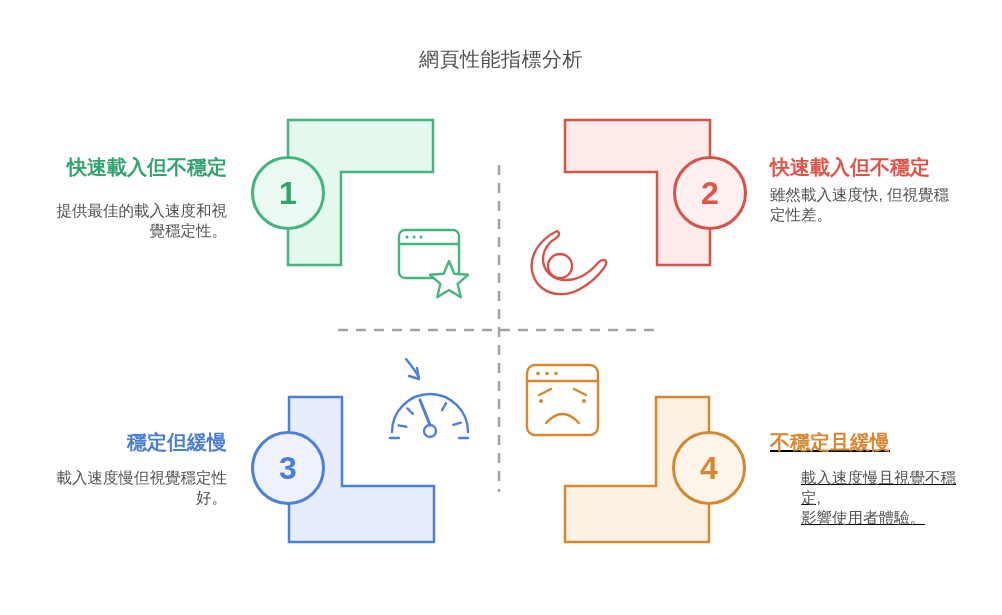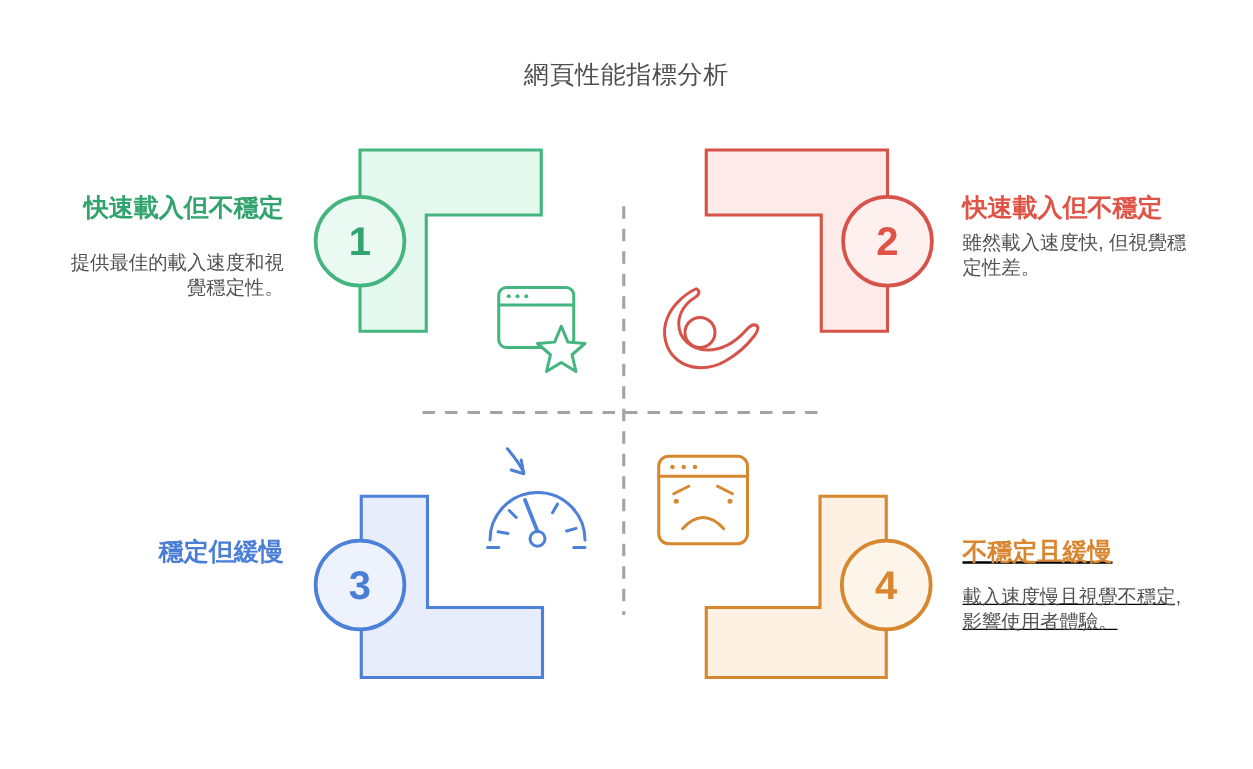--- a/index.html
+++ b/index.html
@@ -26,21 +26,21 @@
 
   .q2-block { left:770px; top:155px; width:200px; text-align:left; }
   .q2-block .q-desc { margin-top:6px; }
   .q2-block .q-heading { color:var(--q2_text); }
 
   .q3-block { left:30px;  top:430px; width:197px; text-align:right; }
   .q3-block .q-desc { margin-top:14px; }
   .q3-block .q-heading { color:var(--q3_text);font-family:Liberation Serif, serif; }
 
   .q4-block { left:770px; top:430px; width:200px; text-align:left;text-decoration:underline; }
-  .q4-block .q-desc { margin-top:14px; }
+  .q4-block .q-desc { margin-top:14px;margin-left:31px; }
   .q4-block .q-heading { color:var(--q4_text); }
 
   
   .num-circle {
     position:absolute; width:74px; height:74px; border-radius:50%;
     box-sizing:border-box; border:3px solid;
     display:flex; align-items:center; justify-content:center;
     font-size:32px; font-weight:700;
   }
   .c1 { left:251px; top:156px; border-color:var(--q1_stroke); background:var(--q1_circle); color:var(--q1_text); }
@@ -137,20 +137,24 @@
   <div class="q-block q2-block">
     <div class="q-heading">快速載入但不穩定</div>
     <div class="q-desc">
       <div>雖然載入速度快, 但視覺穩</div>
       <div>定性差。</div>
     </div>
   </div>
 
   <div class="q-block q3-block">
     <div class="q-heading">穩定但緩慢</div>
+    <div class="q-desc">
+      <div>載入速度慢但視覺穩定性</div>
+      <div>好。</div>
+    </div>
   </div>
 
   <div class="q-block q4-block">
     <div class="q-heading">不穩定且緩慢</div>
     <div class="q-desc">
       <div>載入速度慢且視覺不穩定,</div>
       <div>影響使用者體驗。</div>
     </div>
   </div>
 

